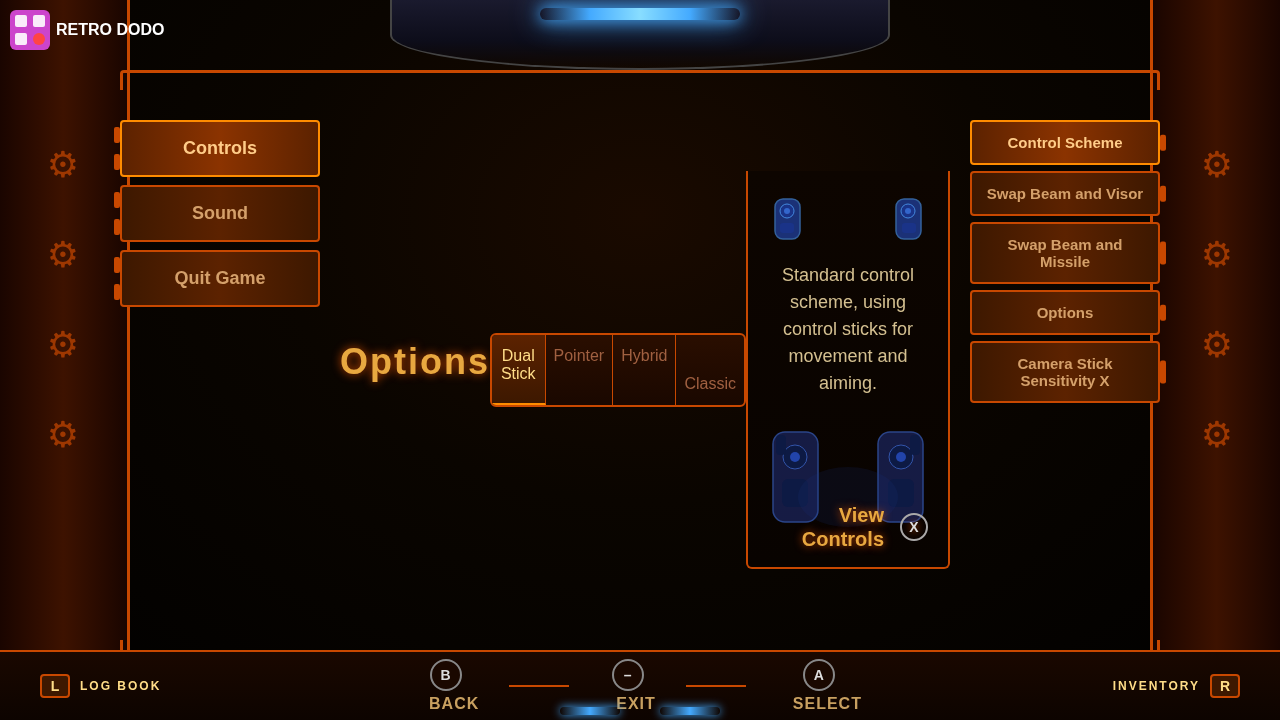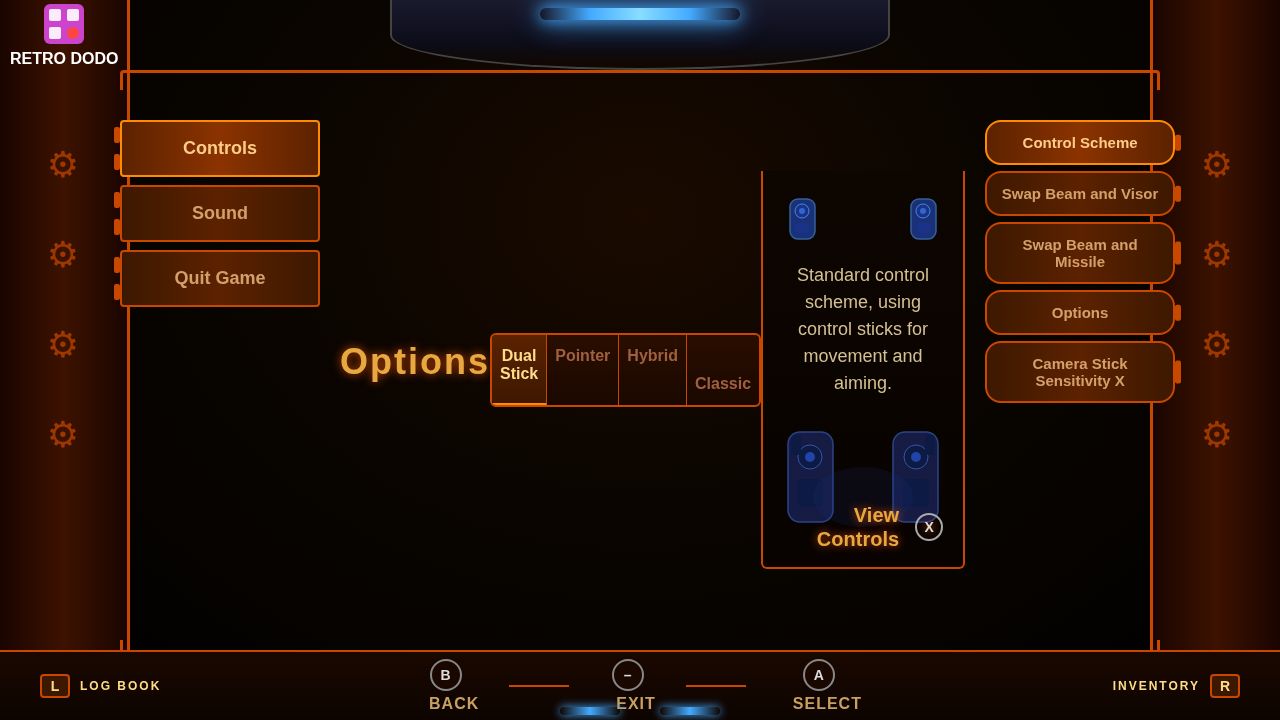--- a/index.html
+++ b/index.html
@@ -172,21 +172,21 @@
       width: 100%;
       max-width: 500px;
     }
 
     .tab {
       flex: 1;
       padding: 12px 8px;
       text-align: center;
       color: #a06040;
       font-size: 16px;
-      font-weight: bold;
+      font-weight: normal;
       cursor: pointer;
       border-right: 1px solid #c84800;
     }
     .tab:last-child { border-right: none; margin-top: 28px; }
 
     .tab.active {
       background: linear-gradient(180deg, #5c2200 0%, #3d1800 100%);
       color: #ffdd88;
       border-bottom: 2px solid #ff8c00;
     }
@@ -270,21 +270,21 @@
       display: flex;
       flex-direction: column;
       gap: 6px;
       padding-top: 40px;
       flex-shrink: 0;
     }
 
     .right-menu-item {
       background: linear-gradient(90deg, #3d1800 0%, #5c2200 50%, #3d1800 100%);
       border: 2px solid #c84800;
-      border-radius: 16px;
+      border-radius: 4px;
       padding: 12px 14px;
       color: #d4a06a;
       font-size: 15px;
       font-weight: bold;
       text-align: center;
       cursor: pointer;
       position: relative;
     }
 
     .right-menu-item.active {
@@ -391,27 +391,26 @@
 
     .bottom-right {
       display: flex;
       align-items: center;
       gap: 10px;
     }
 
     
     .logo {
       position: absolute;
-      top: 4px;
+      top: 10px;
       left: 10px;
       display: flex;
       align-items: center;
       gap: 6px;
       z-index: 10;
-      flex-direction: column;
     }
 
     .logo-icon {
       width: 40px;
       height: 40px;
     }
 
     .logo-text {
       color: white;
       font-size: 16px;

